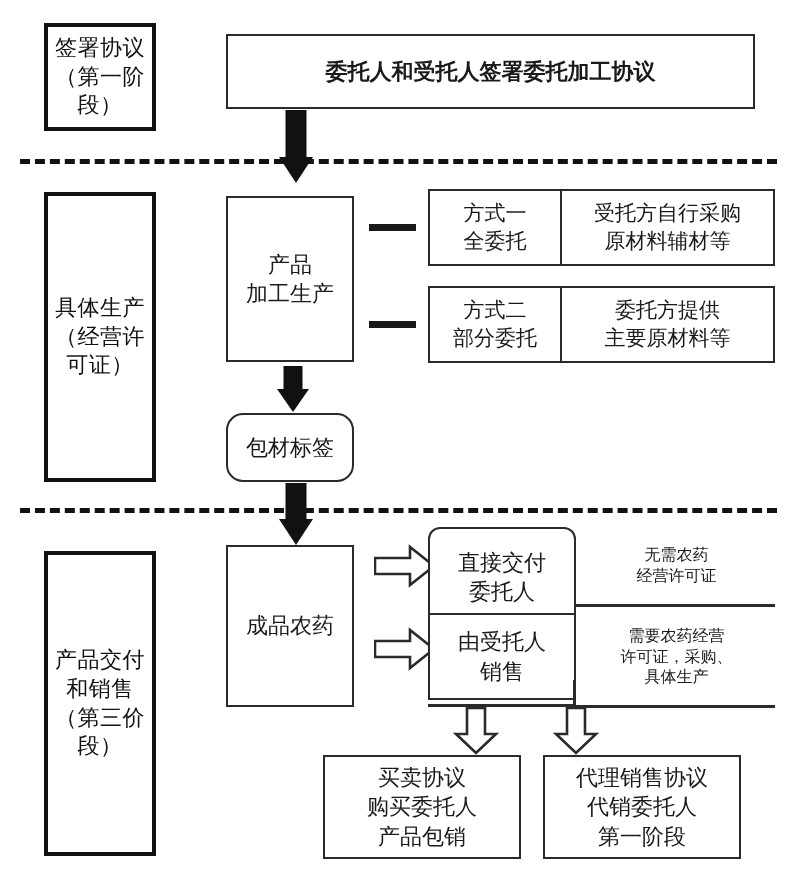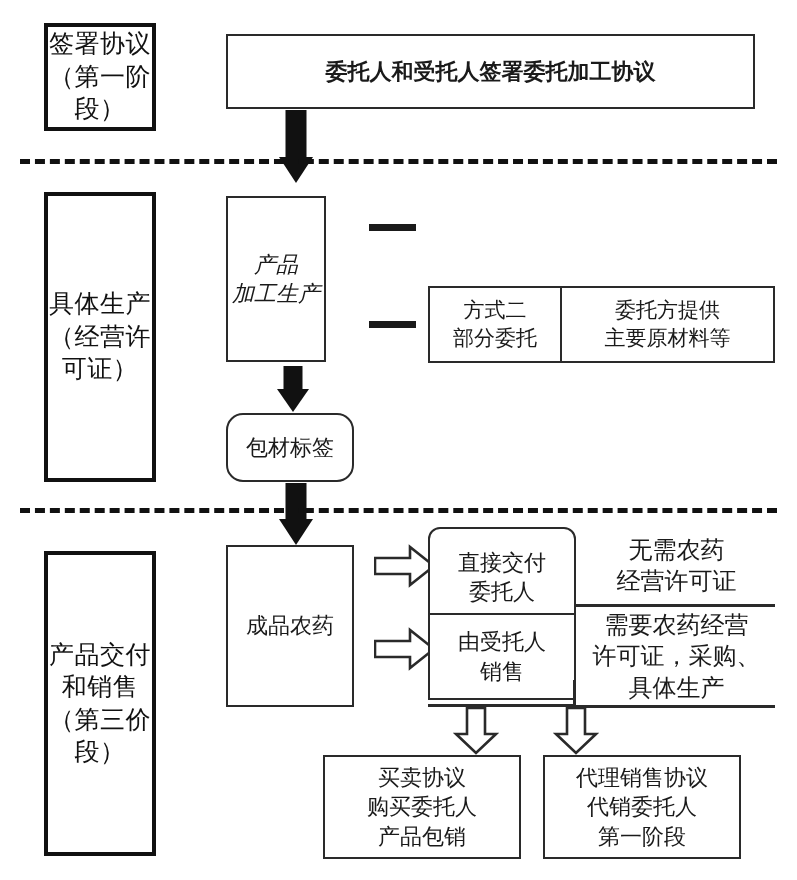--- a/index.html
+++ b/index.html
@@ -13,21 +13,21 @@
   
   .abs{position:absolute;box-sizing:border-box;}
 
   
   .stage-label{
     border:4px solid #111;
     background:#fff;
     display:flex;align-items:center;justify-content:center;
     text-align:center;
     font-family:"DejaVu Sans","Liberation Sans",sans-serif;
-    font-size:25px;line-height:1.30;letter-spacing:.5px;
+    font-size:22px;line-height:1.30;letter-spacing:.5px;
     color:#111;font-weight:400;
     white-space:pre-line;
   }
 
   
   .node{
     border:2.5px solid #2a2a2a;
     background:#fff;
     display:flex;align-items:center;justify-content:center;
     text-align:center;
@@ -52,21 +52,21 @@
     font-size:21px;line-height:1.30;color:#1a1a1a;white-space:pre-line;
   }
   .pair > .cellL{width:130px;border-right:2.5px solid #2a2a2a;flex:none;}
   .pair > .cellR{flex:1;}
 
   
   .note{
     position:absolute;
     display:flex;align-items:center;justify-content:center;text-align:center;
     font-family:"DejaVu Serif","Liberation Serif",serif;
-    font-size:24px;line-height:1.30;color:#1a1a1a;white-space:pre-line;
+    font-size:16px;line-height:1.30;color:#1a1a1a;white-space:pre-line;
     box-sizing:border-box;
   }
   .rule{position:absolute;background:#2a2a2a;height:3px;}
 
   
   .sep{
     position:absolute;height:0;border-top:5px dashed #111;
   }
 
   
@@ -102,26 +102,32 @@
   <div class="arrow-solid" style="left:272px;top:110px;width:48px;height:73px;">
     <div class="shaft" style="top:0;width:21px;height:50px;"></div>
     <div class="head"></div>
   </div>
 
   <div class="sep" style="left:20px;top:159px;width:757px;"></div>
 
   <div class="stage-label abs" style="left:44px;top:192px;width:112px;height:290px;">具体生产
 （经营许可证）</div>
 
-  <div class="node abs" style="left:226px;top:196px;width:100px;height:166px;font-style:italic;">产品
+  <div class="node abs" style="left:226px;top:196px;width:128px;height:166px;">产品
 加工生产</div>
 
   <div class="dash" style="left:369px;top:224px;width:47px;"></div>
   <div class="dash" style="left:369px;top:321px;width:47px;"></div>
 
+  <div class="pair" style="left:428px;top:189px;width:347px;height:77px;">
+    <div class="cellL">方式一
+全委托</div>
+    <div class="cellR">受托方自行采购
+原材料辅材等</div>
+  </div>
 
   <div class="pair" style="left:428px;top:286px;width:347px;height:77px;">
     <div class="cellL">方式二
 部分委托</div>
     <div class="cellR">委托方提供
 主要原材料等</div>
   </div>
 
   <div class="arrow-solid" style="left:272px;top:366px;width:42px;height:46px;">
     <div class="shaft" style="top:0;width:19px;height:24px;"></div>

